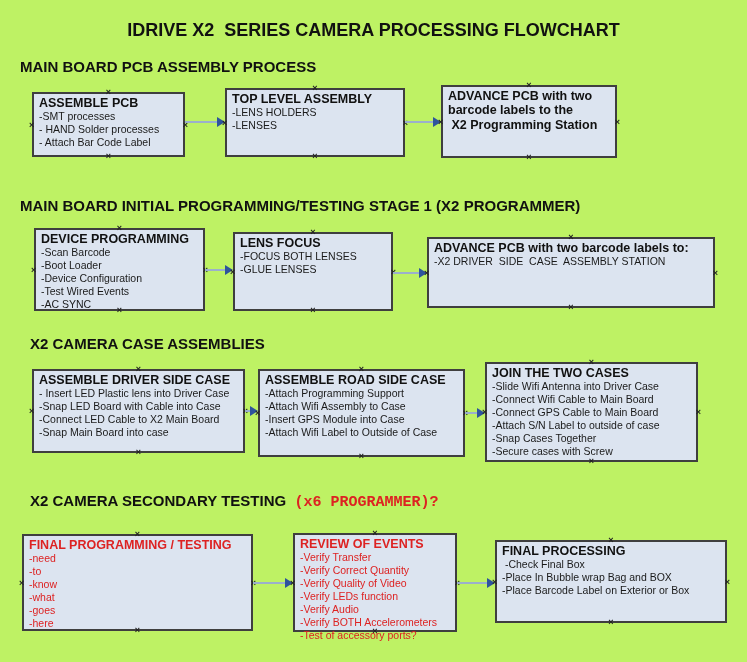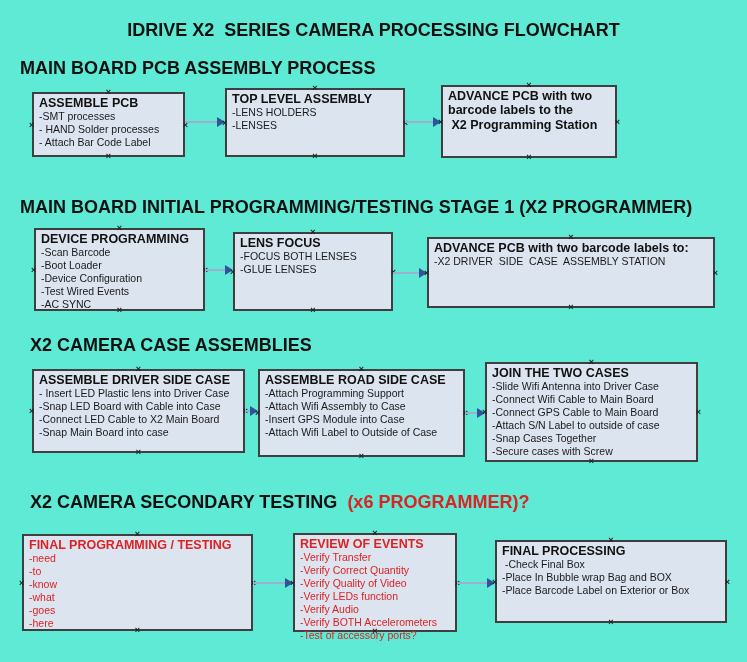--- a/index.html
+++ b/index.html
@@ -1,34 +1,34 @@
 <!DOCTYPE html>
 <html style="--box-fill: #dce4f0; --box-border: #3f3f3f; --arrow-line: #9bb0cc; --arrow-head: #2e549c; --red: #dd2222;"><head>
 <meta charset="utf-8">
 <style>
   * { margin: 0; padding: 0; box-sizing: border-box; }
   body { background: #ffffff; font-family: "Liberation Sans", sans-serif; }
   #canvas {
     position: relative;
     width: 747px; height: 662px;
-    background: #5eead4;
+    background: #bef264;
     overflow: hidden;
   }
   .main-title {
     position: absolute; left: 0; top: 20px; width: 747px;
     text-align: center;
     font-size: 18px; font-weight: bold; color: #111111;
     white-space: pre-wrap;
   }
   .section-header {
     position: absolute;
-    font-size: 18px; font-weight: bold; color: #111111;
-    white-space: pre-wrap;
-  }
-  .section-header .hdr-red { color: var(--red, #dd2222); }
+    font-size: 15px; font-weight: bold; color: #111111;
+    white-space: pre-wrap;
+  }
+  .section-header .hdr-red { color: var(--red, #dd2222); font-family: Liberation Mono, monospace; }
   .box {
     position: absolute;
     background: var(--box-fill, #dce4f0);
     border: 2px solid var(--box-border, #3f3f3f);
     padding: 2px 4px 2px 5px;
     overflow: visible;
   }
   .box-title {
     font-size: 12.5px; font-weight: bold; color: #111111;
     line-height: 1.15;

